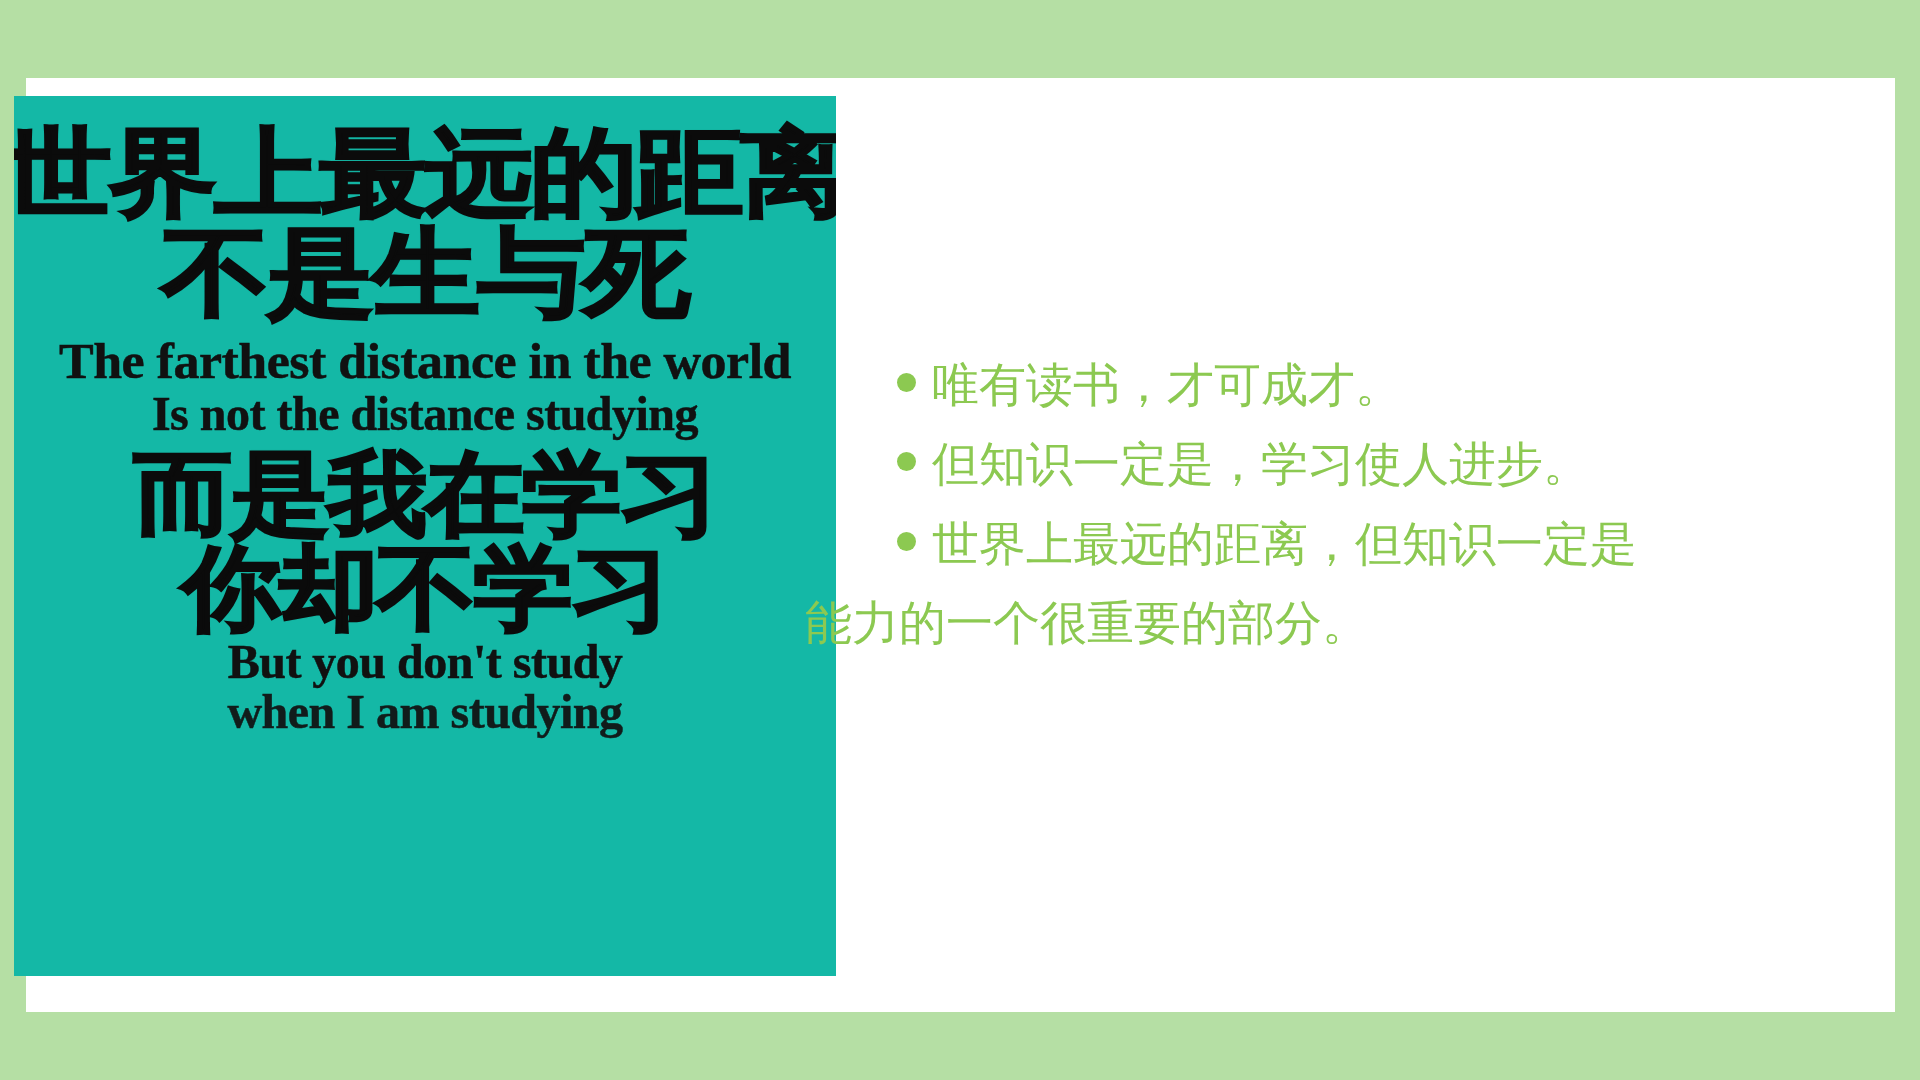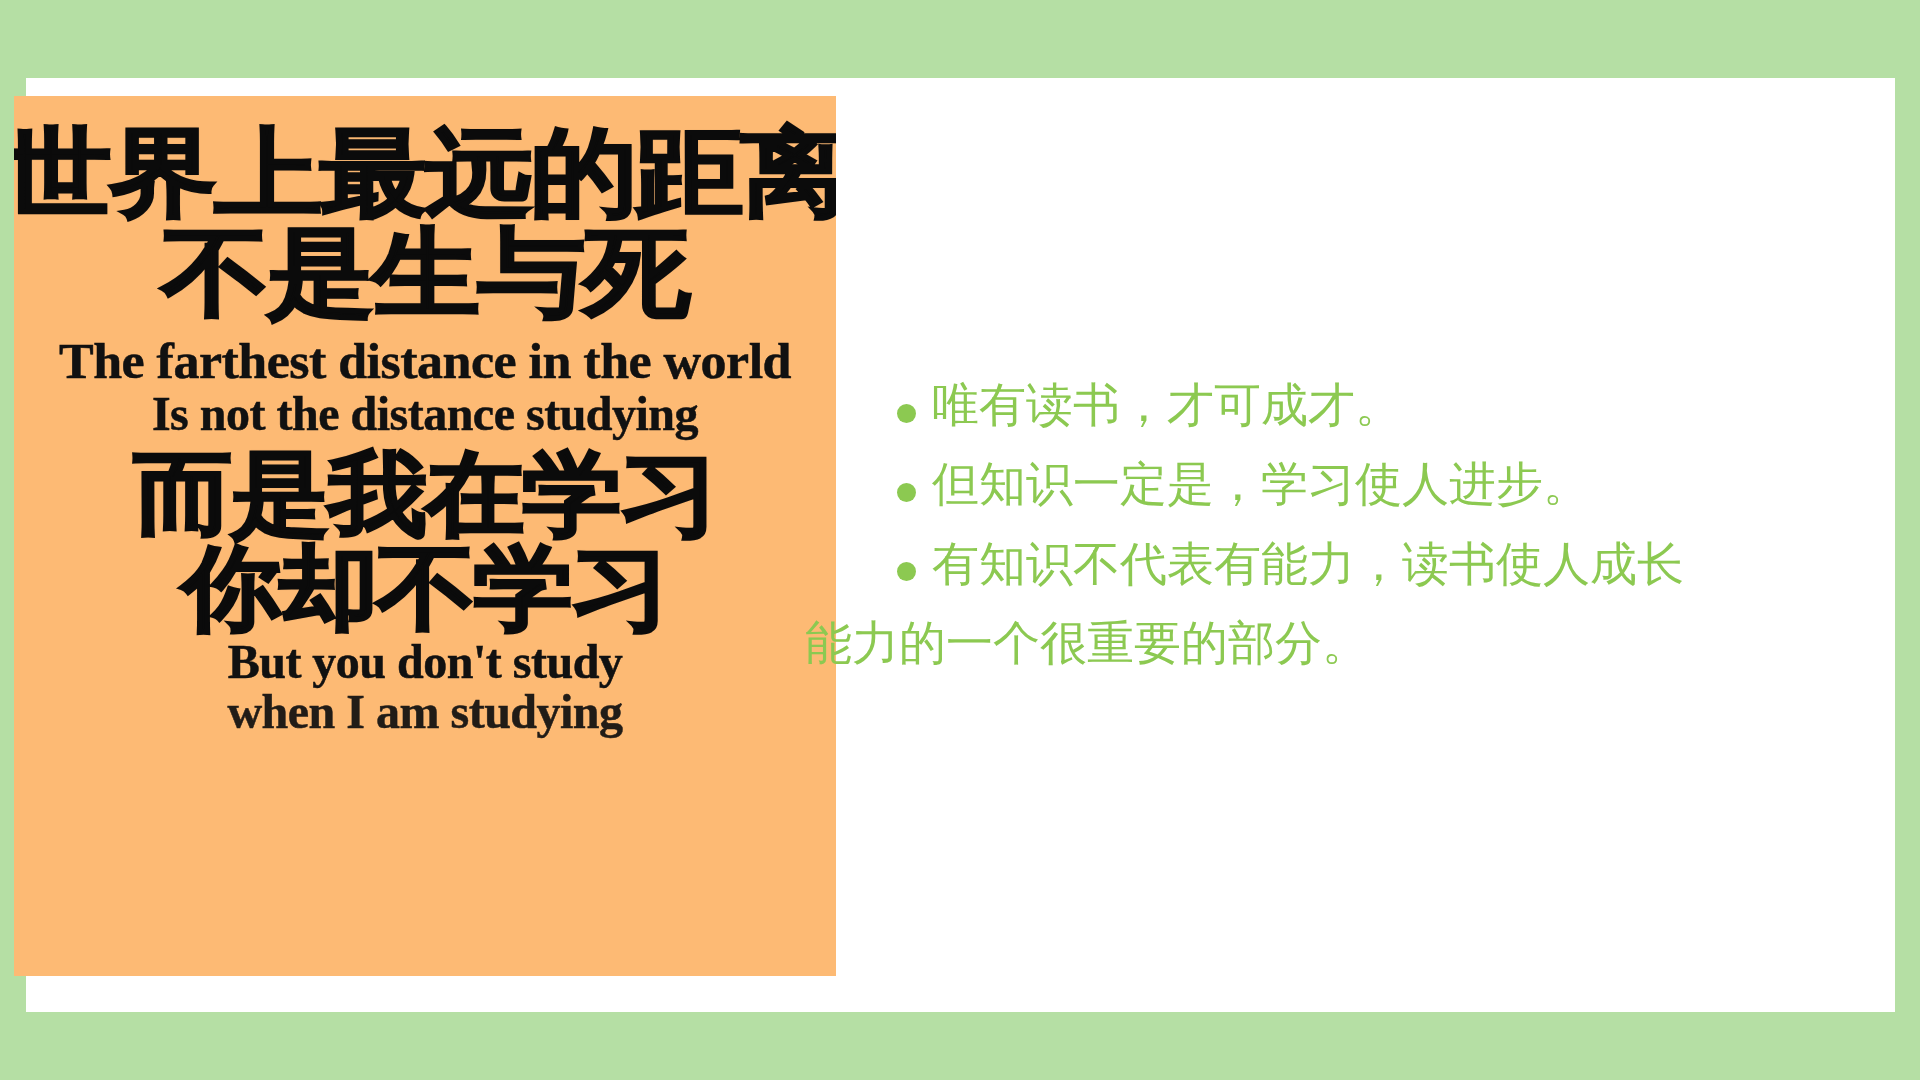--- a/index.html
+++ b/index.html
@@ -54,21 +54,21 @@
     background: var(--frame);
   }
 
   
   #meme {
     position: absolute;
     left: 14px;
     top: 96px;
     width: 822px;
     height: 880px;
-    background: #fdba74;
+    background: #14b8a6;
     overflow: hidden;
   }
   .meme-inner {
     position: absolute;
     left: 0; top: 0;
     width: 822px;
     text-align: center;
     color: #111111;
   }
   .cn-big {
@@ -116,23 +116,22 @@
 
   
   #bullets {
     position: absolute;
     left: 805px;
     top: 356px;
     width: 1050px;
   }
   .bullet-row {
     display: flex;
-    align-items: center;
+    align-items: flex-start;
     margin-bottom: 22px;
-    margin-top: 20px;
   }
   .bullet-dot {
     flex: 0 0 auto;
     width: 19px;
     height: 19px;
     border-radius: 50%;
     background: var(--accent);
     margin-top: 17px;
     margin-left: 92px;
     margin-right: 16px;
@@ -185,19 +184,19 @@
       <span class="bullet-text">唯有读书，才可成才。</span>
     </div>
 
     <div class="bullet-row">
       <span class="bullet-dot"></span>
       <span class="bullet-text">但知识一定是，学习使人进步。</span>
     </div>
 
     <div class="bullet-row">
       <span class="bullet-dot"></span>
-      <span class="bullet-text">有知识不代表有能力，读书使人成长</span>
+      <span class="bullet-text">世界上最远的距离，但知识一定是</span>
     </div>
 
     <div class="cont-line">能力的一个很重要的部分。</div>
   </div>
 
 </div>
 
 </body></html>

